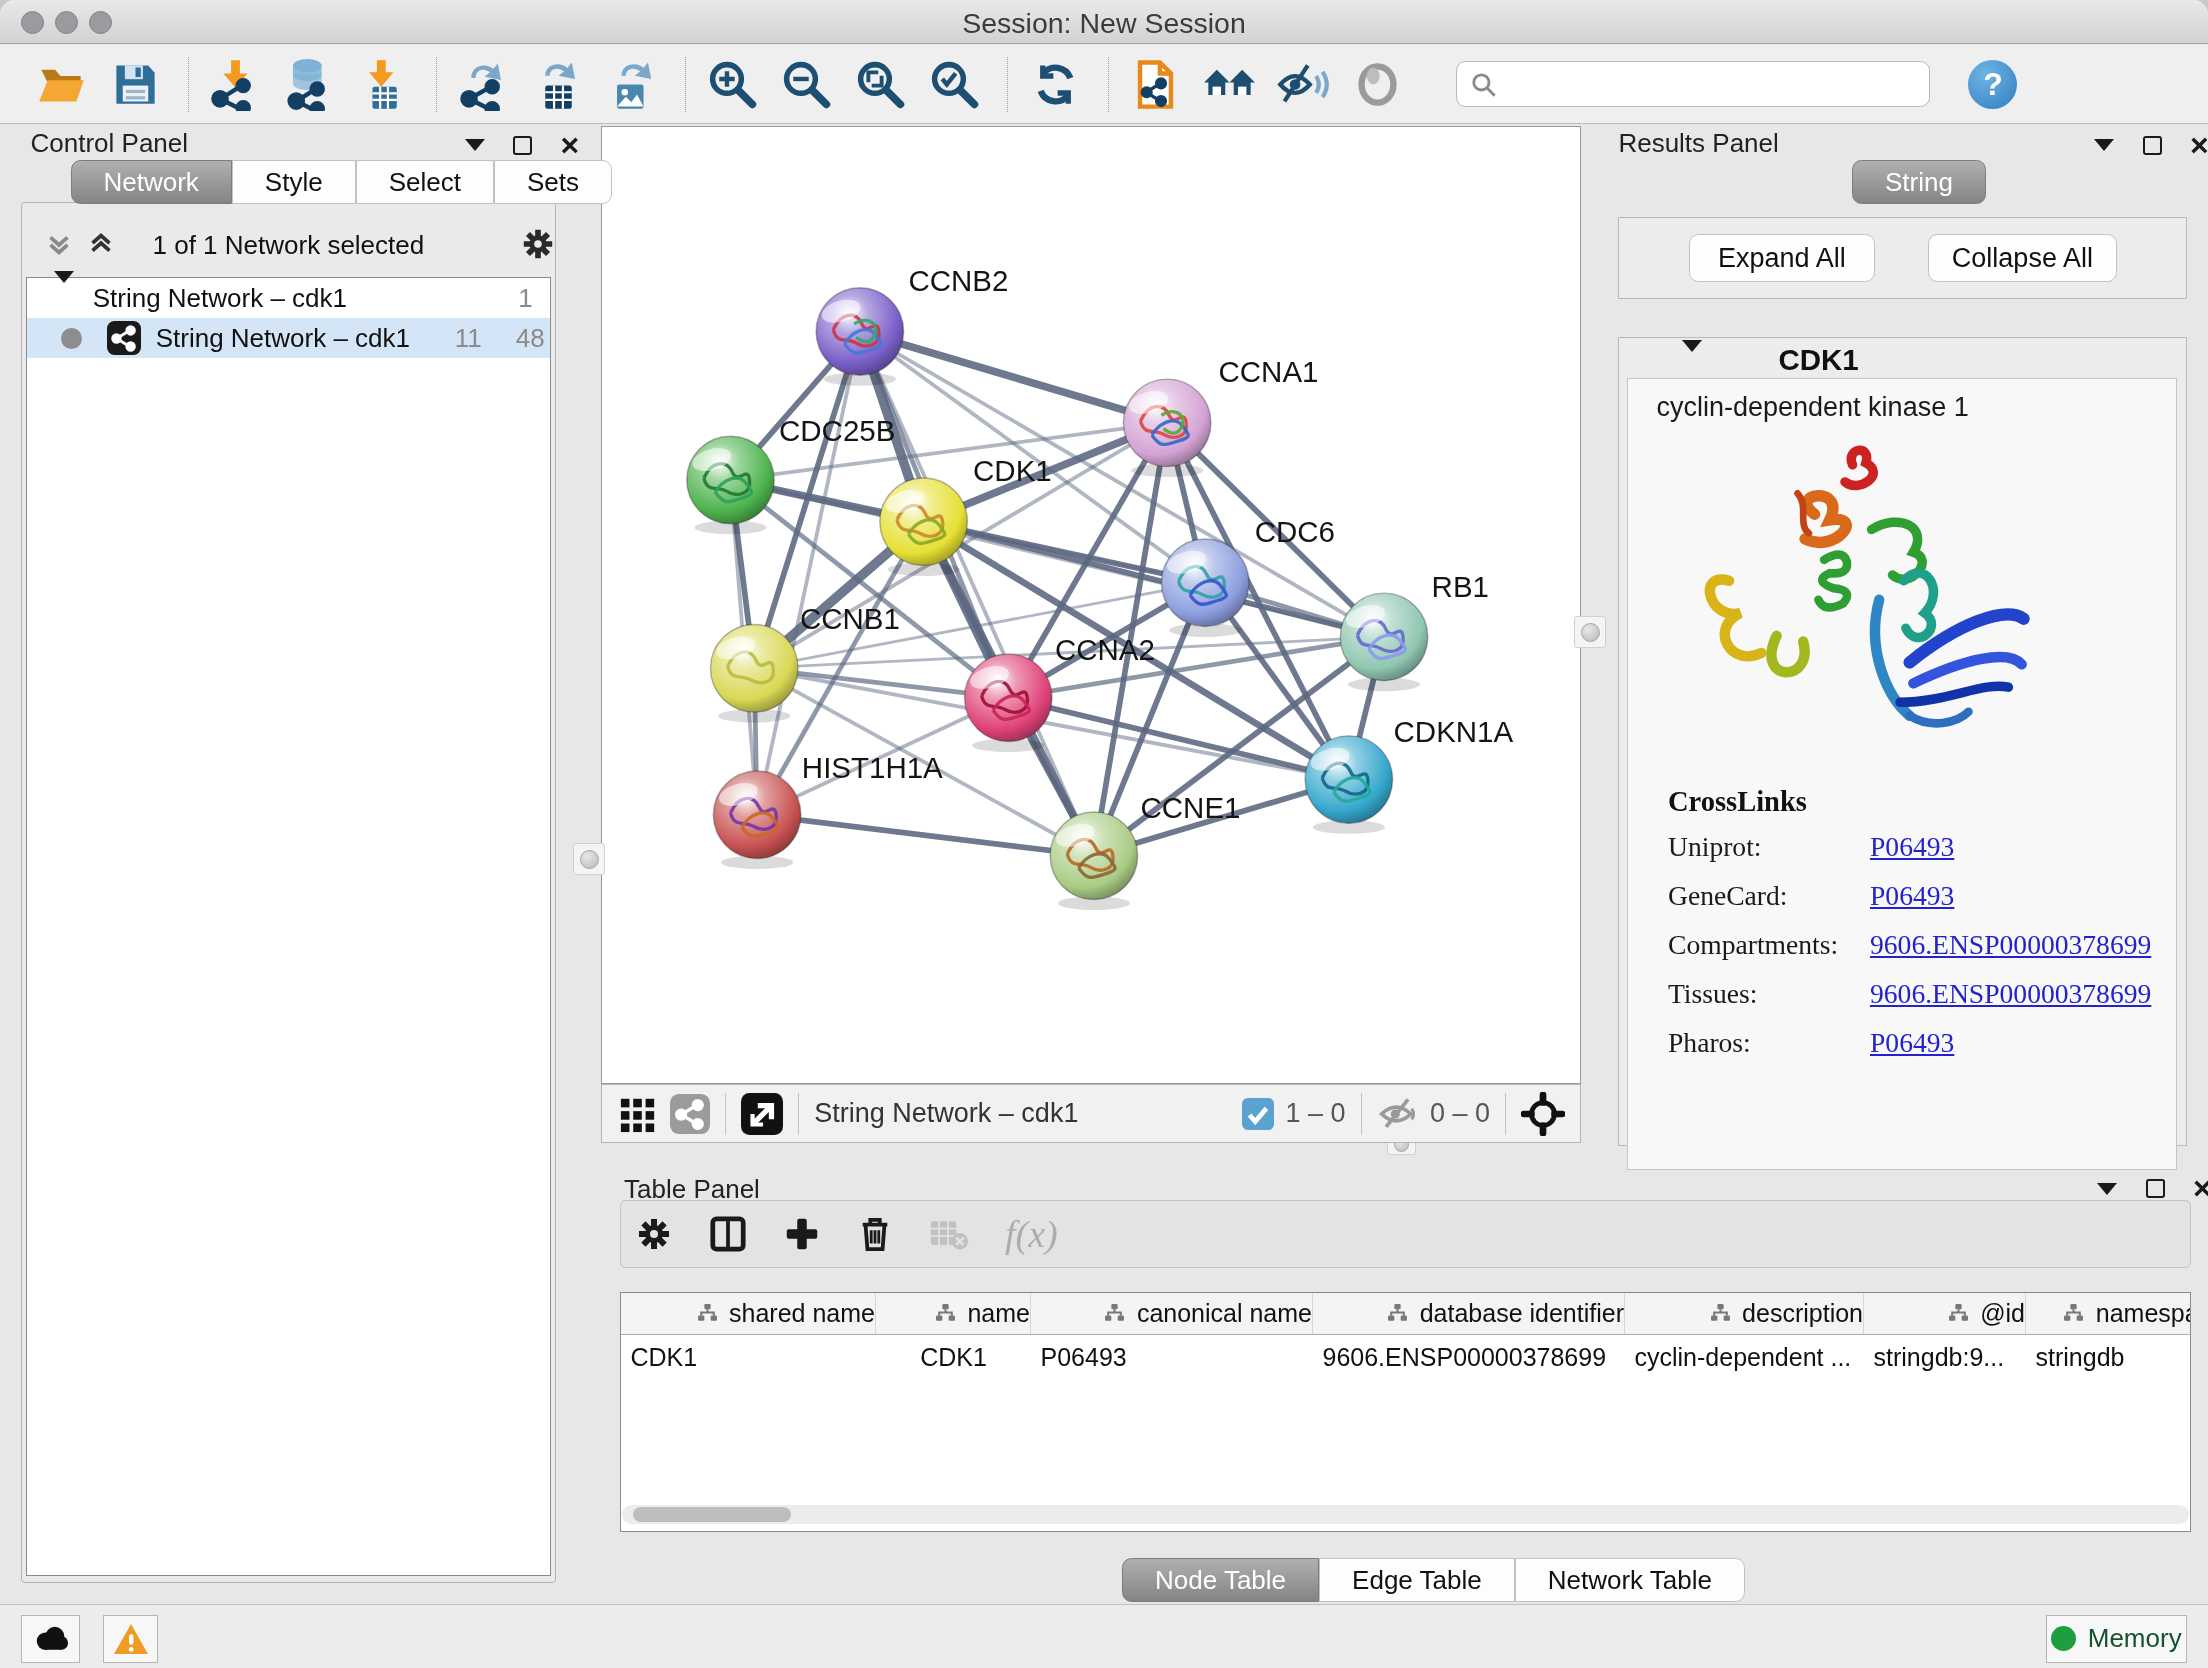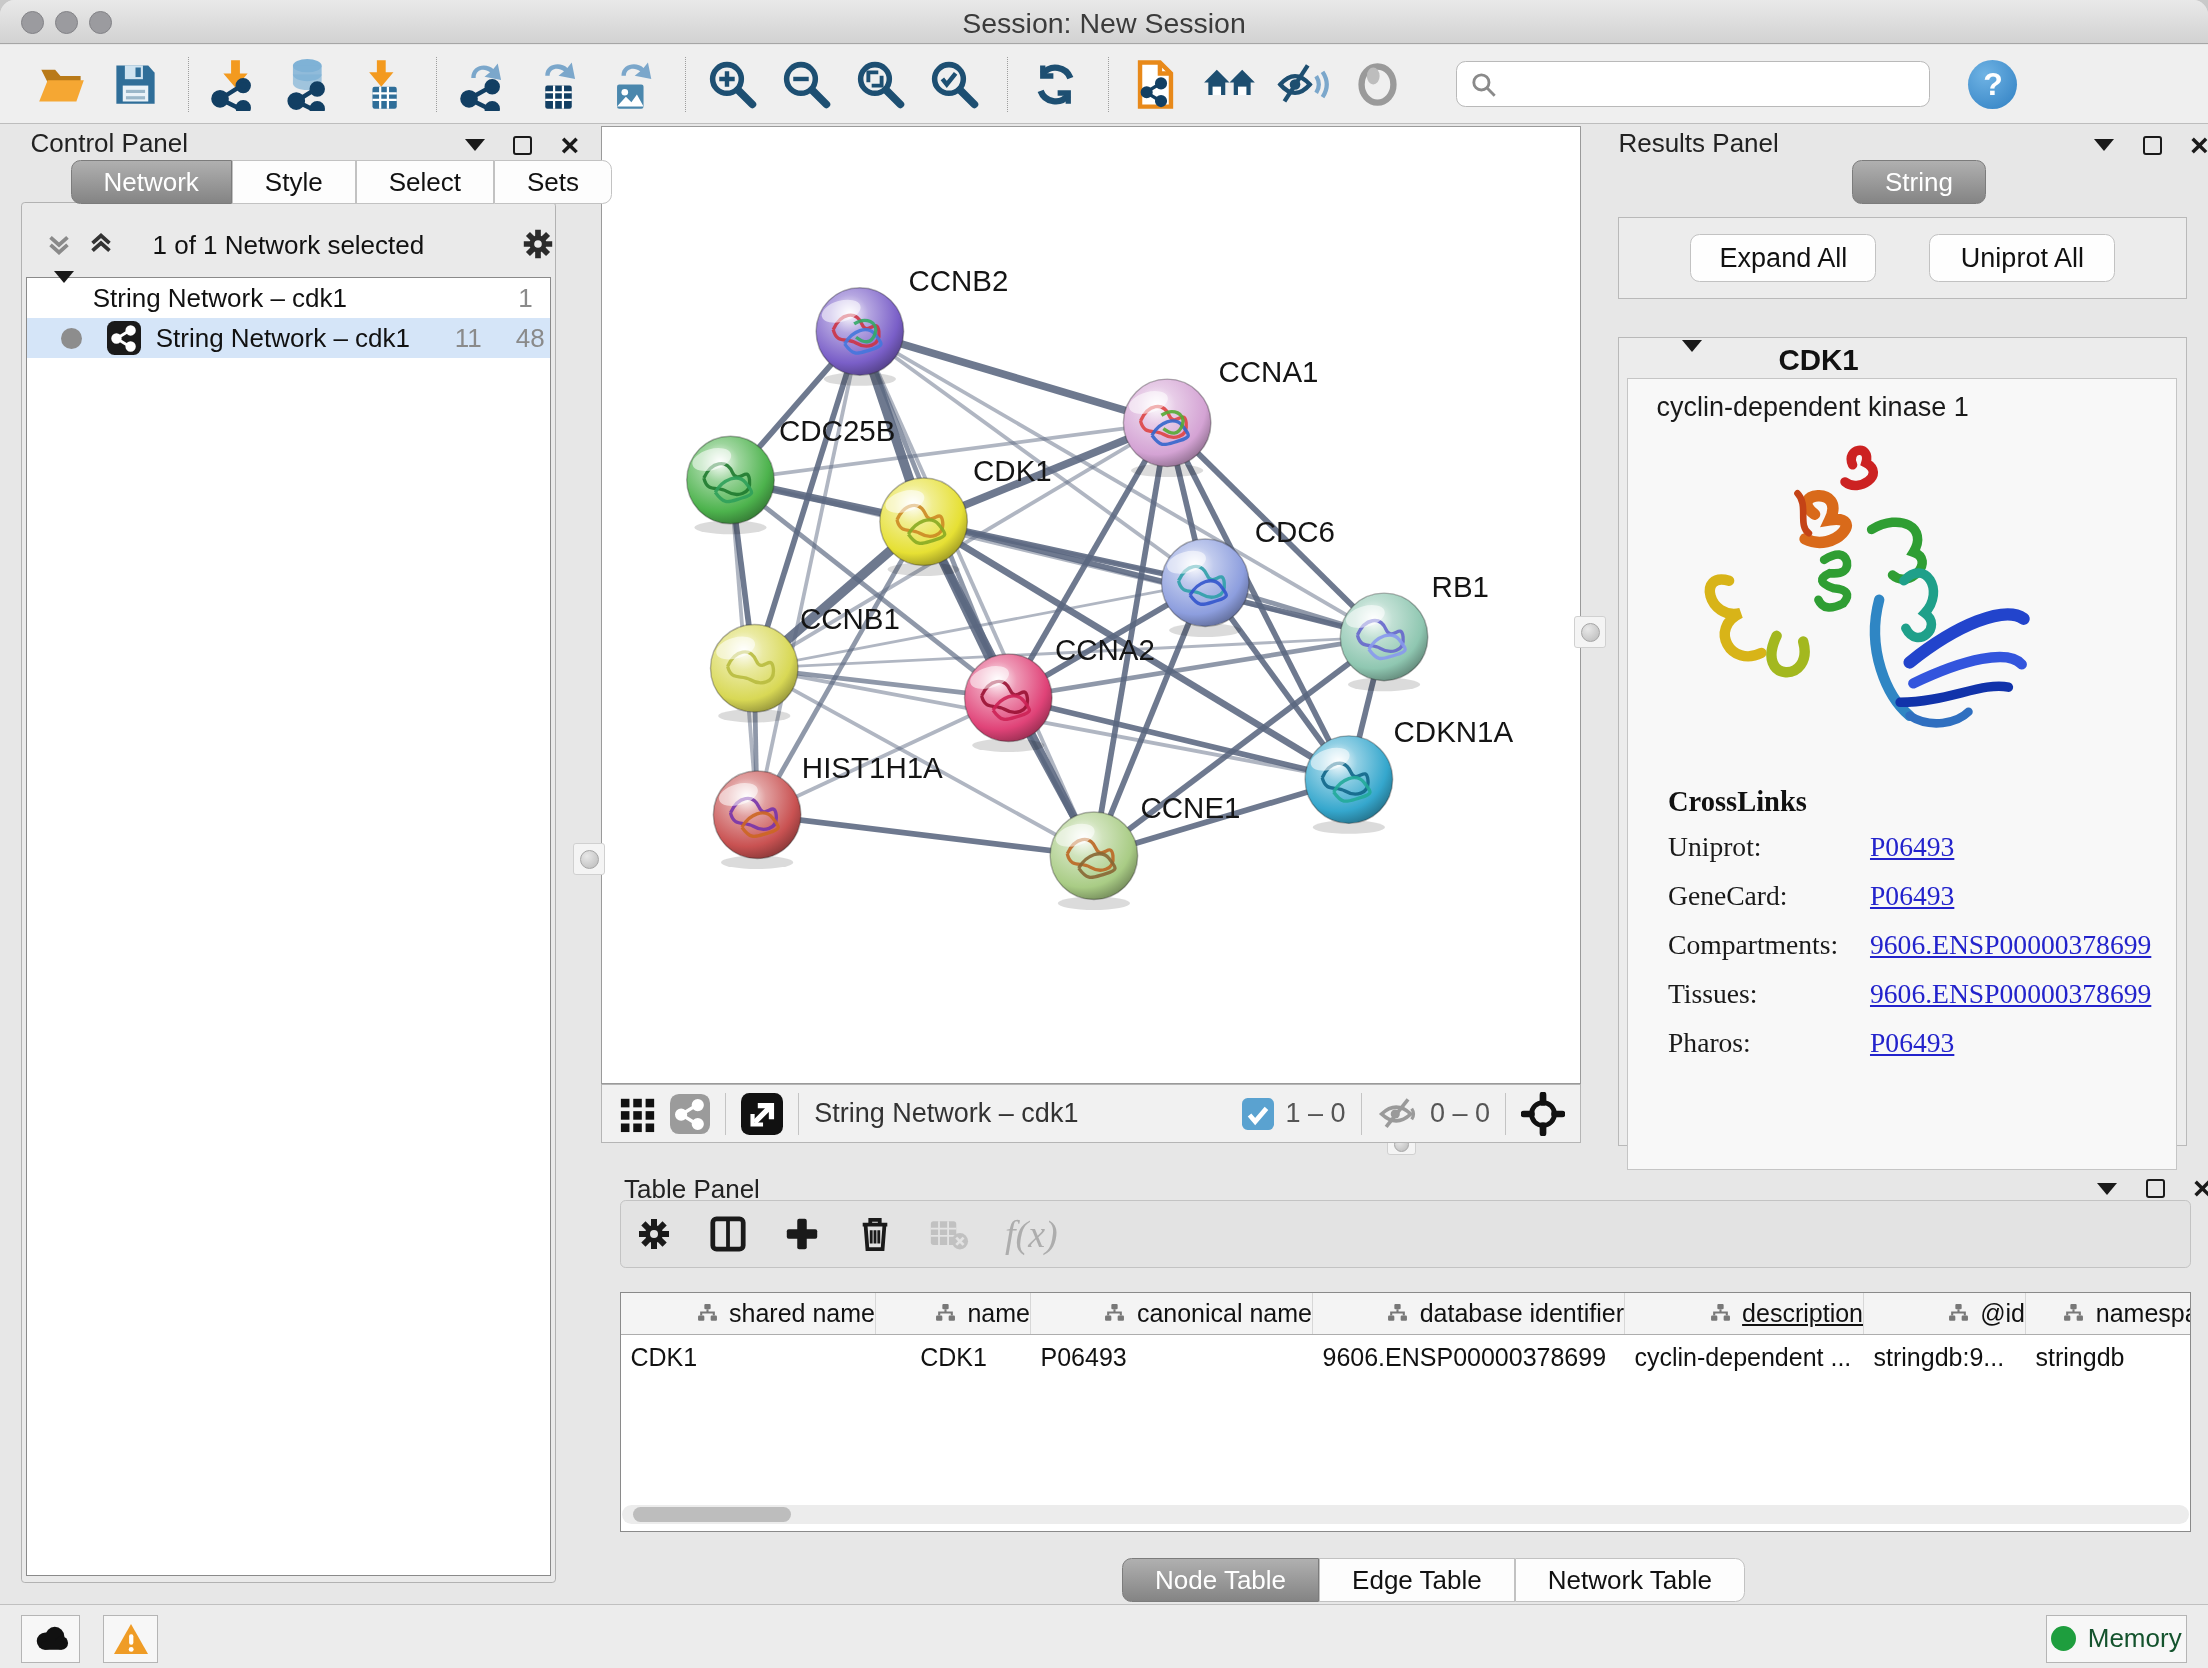--- a/index.html
+++ b/index.html
@@ -622,21 +622,21 @@
   <div id="results-panel">
     <div class="panel-title abs" style="left:11.4px;top:1.9px">Results Panel</div>
     <div class="ph-icons" style="left:487px;top:9.5px">
       <div class="tri-down"></div>
       <div class="float-box"></div>
       <div class="close-x">×</div>
     </div>
     <div class="tab active single abs" style="left:245px;top:34px;z-index:2">String</div>
     <div id="rp-box1">
       <div class="rp-btn">Expand All</div>
-      <div class="rp-btn">Uniprot All</div>
+      <div class="rp-btn">Collapse All</div>
     </div>
     <div id="rp-box2">
       <div id="rp-gene-row">
         <span style="margin-left:63px"><span class="tri-down"></span></span>
         <span style="margin-left:76px;font-size:29.5px;font-weight:bold;color:#111">CDK1</span>
       </div>
       <div id="rp-inner">
         <div id="rp-desc">cyclin-dependent kinase 1</div>
         <svg id="ribbon" width="399" height="333" viewBox="0 0 420 350" fill="none" stroke-linecap="round">
           <path d="M208 28 C200 10 228 6 222 26 C244 38 214 58 200 46" stroke="#cc2222" stroke-width="10"></path>
@@ -768,21 +768,21 @@
             <span>
               <svg width="21" height="21" viewBox="0 0 20 20" fill="#787878">
                 <rect x="7" y="1" width="6" height="5" rx="1"></rect>
                 <rect x="1" y="12" width="6" height="5" rx="1"></rect>
                 <rect x="13" y="12" width="6" height="5" rx="1"></rect>
                 <path d="M10 6v3M4 12V9h12v3" stroke="#787878" stroke-width="2" fill="none"></path>
               </svg>
             </span>
             <span>database identifier</span>
           </div>
-          <div class="th" style="width: 239px; text-decoration: underline;">
+          <div class="th" style="width: 239px;">
             <span>
               <svg width="21" height="21" viewBox="0 0 20 20" fill="#787878">
                 <rect x="7" y="1" width="6" height="5" rx="1"></rect>
                 <rect x="1" y="12" width="6" height="5" rx="1"></rect>
                 <rect x="13" y="12" width="6" height="5" rx="1"></rect>
                 <path d="M10 6v3M4 12V9h12v3" stroke="#787878" stroke-width="2" fill="none"></path>
               </svg>
             </span>
             <span>description</span>
           </div>

